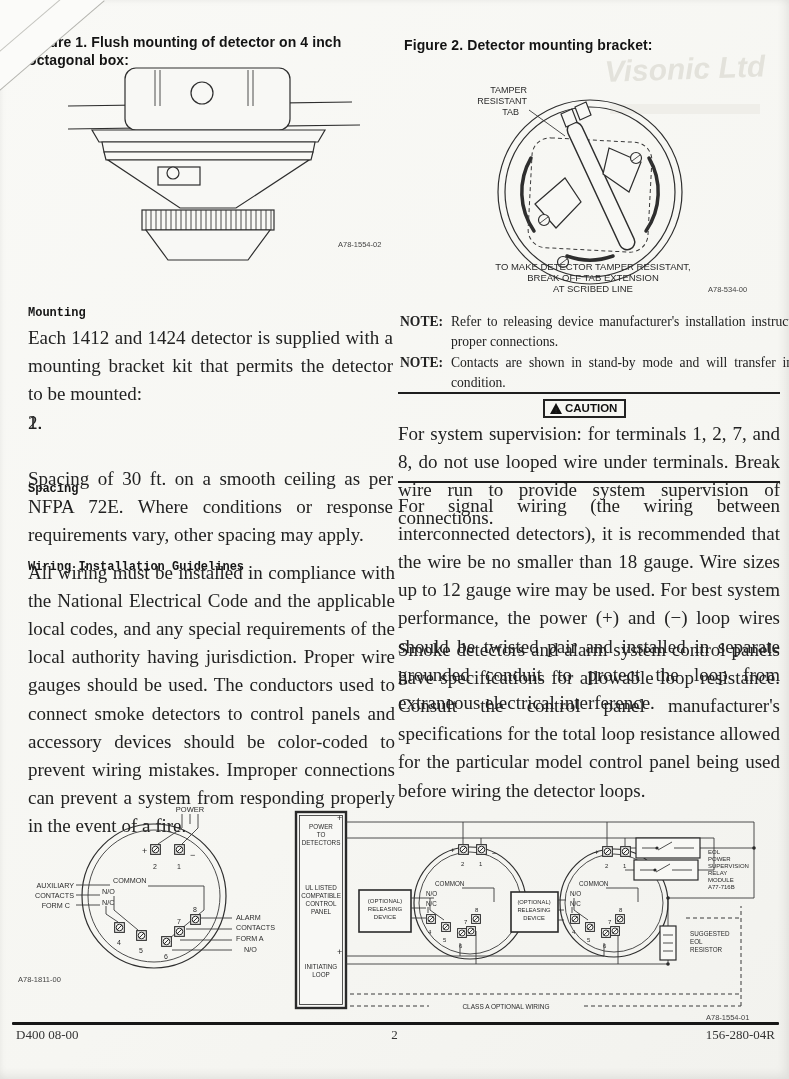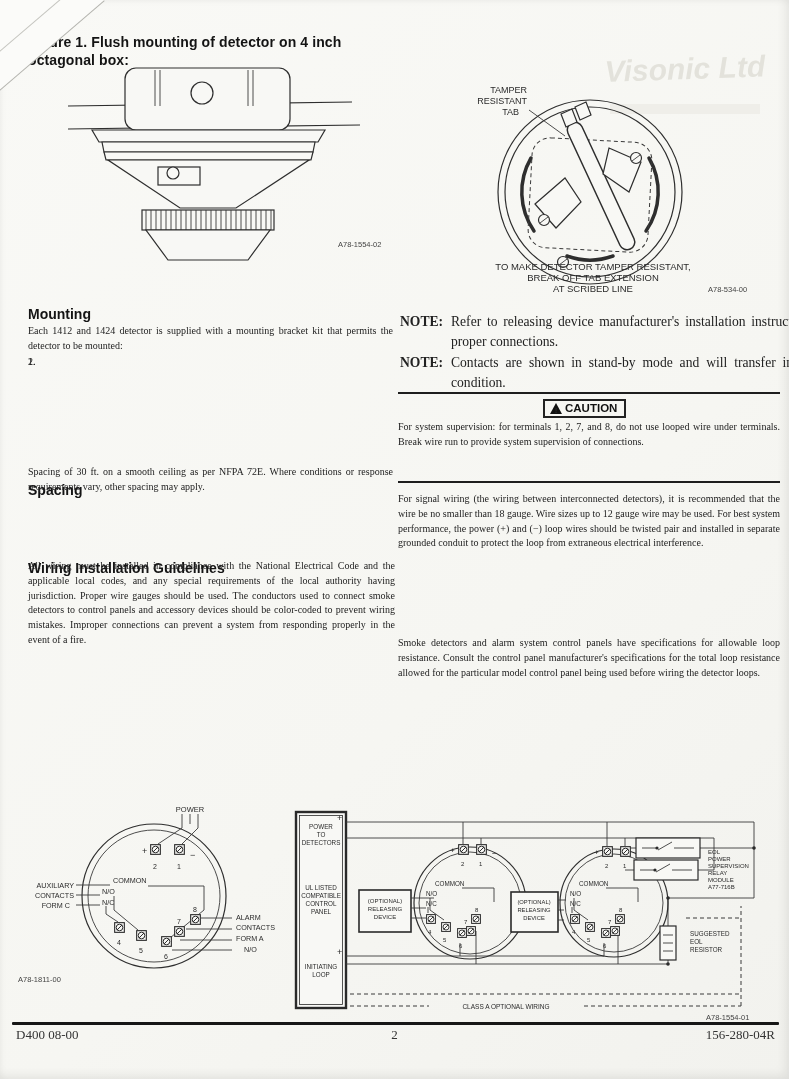--- a/index.html
+++ b/index.html
@@ -6,23 +6,23 @@
   .page{
     position:relative;width:789px;height:1079px;margin:0 auto;
     background:linear-gradient(135deg,#f9f9f6 0%,#f6f6f2 60%,#f2f2ee 100%);
     overflow:hidden;
     font-family:"Liberation Serif",serif;color:#1c1c1c;
     box-shadow:inset -4px -4px 10px rgba(0,0,0,.07), inset 2px 2px 6px rgba(0,0,0,.03);
   }
   
   .figcap{position:absolute;font-family:"Liberation Sans",sans-serif;font-weight:bold;
     font-size:14px;line-height:1.3;color:#141414;letter-spacing:.1px;}
-  .heading{position:absolute;font-family:Liberation Sans, sans-serif;font-weight:bold;
-    font-size:14px;color:#141414;}
-  .body-text{position:absolute;font-size:10px;line-height:1.48;text-align:justify;color:#222;}
+  .heading{position:absolute;font-family:Liberation Mono, monospace;font-weight:bold;
+    font-size:12px;color:#141414;}
+  .body-text{position:absolute;font-size:19px;line-height:1.48;text-align:justify;color:#222;}
   .list-item{position:relative;padding-left:18px;margin-top:1px;}
   .list-num{position:absolute;left:0;top:0;}
   .note-row{position:relative;padding-left:51px;text-align:justify;font-size:13.6px;line-height:1.45;color:#222;}
   .note-label{position:absolute;left:0;top:0;font-weight:bold;}
   .rule{position:absolute;height:2px;background:#1e1e1e;}
   .caution-box{position:absolute;border:2px solid #222;padding:1px 7px 2px 5px;
     font-family:"Liberation Sans",sans-serif;font-weight:bold;font-size:11.5px;color:#111;
     display:flex;align-items:center;gap:3px;background:transparent;}
   .footer-rule{position:absolute;left:12px;right:10px;top:1022px;height:3px;background:#161616;border-radius:1px;}
   .footer-text{position:absolute;top:1027px;font-size:13px;color:#333;}
@@ -81,20 +81,21 @@
       <rect class="shape" x="112" y="150" width="132" height="20"></rect>
       <g class="lnthin">
         <path d="M116 150 V170 M121 150 V170 M126 150 V170 M131 150 V170 M136 150 V170 M141 150 V170 M146 150 V170 M151 150 V170 M156 150 V170 M161 150 V170 M166 150 V170 M171 150 V170 M176 150 V170 M181 150 V170 M186 150 V170 M191 150 V170 M196 150 V170 M201 150 V170 M206 150 V170 M211 150 V170 M216 150 V170 M221 150 V170 M226 150 V170 M231 150 V170 M236 150 V170 M241 150 V170"></path>
       </g>
 
       <polygon class="shape" points="116,170 240,170 218,200 138,200"></polygon>
     </g>
     <text class="ref-txt" x="308" y="187">A78-1554-02</text>
   </svg>
 
+  <div class="figcap" style="left:404px;top:36px;width:370px;">Figure 2. Detector mounting bracket:</div>
 
   <svg style="left:415px;top:52px;" width="365" height="245" viewBox="0 0 365 245">
 
     <text class="wm" x="190" y="30" transform="rotate(-2 190 30)">Visonic Ltd</text>
     <rect class="ghost" x="195" y="52" width="150" height="10"></rect>
     <g>
 
       <circle class="ln" cx="175" cy="140" r="92"></circle>
       <circle class="ln" cx="175" cy="140" r="85"></circle>
 

